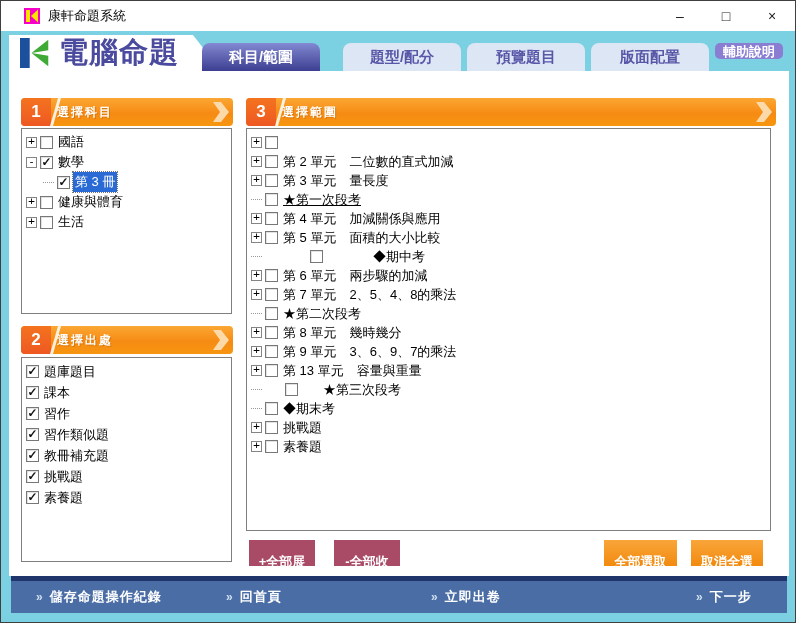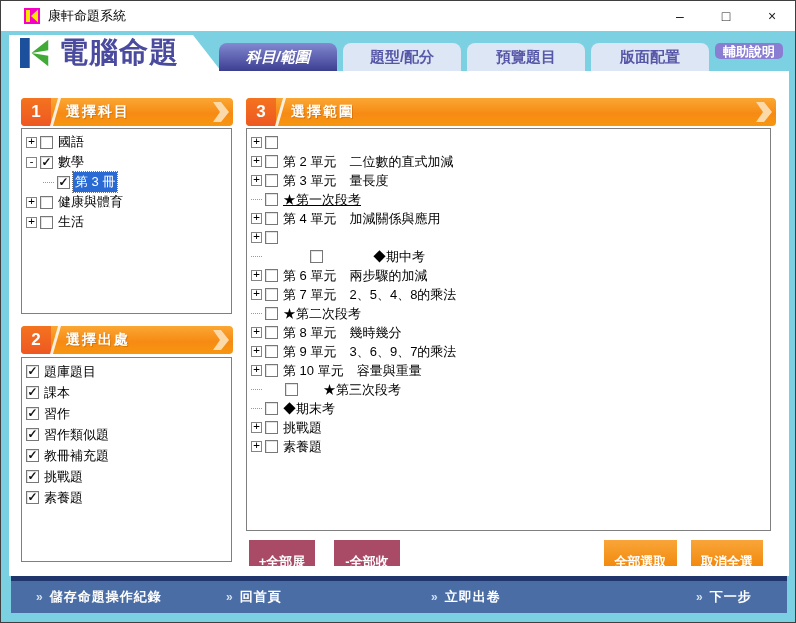--- a/index.html
+++ b/index.html
@@ -60,21 +60,21 @@
     display:flex; align-items:center; overflow:visible;
   }
   .banner .num {
     width:30px; height:28px; border-radius:4px 0 0 4px;
     background:linear-gradient(180deg,#f4731f,#ee5822);
     color:#fff; font-size:17px; font-weight:bold;
     display:flex; align-items:center; justify-content:center;
   }
   .banner .slash { width:3px; height:28px; background:rgba(255,255,255,.85);
     transform:skewX(-16deg); margin-left:3px; }
-  .banner .btitle { color:#fff; font-size:14px; font-weight:bold; margin-left:9px;
+  .banner .btitle { color:#fff; font-size:12px; font-weight:bold; margin-left:0;
     letter-spacing:2px; text-shadow:1px 1px 0 rgba(190,100,0,.55); }
   .banner .arrow { position:absolute; right:3px; top:3px; height:22px; }
 
   .panel-box { position:absolute; background:#fff; border:1px solid #7f7f7f; padding:3px 2px; overflow:hidden; }
   #subject-box { left:20px; top:127px; width:211px; height:186px; }
   #source-box  { left:20px; top:356px; width:211px; height:205px; }
   #range-box   { left:245px; top:127px; width:525px; height:403px; padding-top:4px; }
 
   
   .treerow { display:flex; align-items:center; height:19px; font-size:13px; color:#000; }
@@ -139,21 +139,21 @@
   <div id="logo-panel">
     <svg class="logo-k" viewBox="0 0 34 34">
       <polygon points="0,0 11,0 11,34 0,34" fill="#1c4f9c"></polygon>
       <polygon points="13,17 32,2 32,14" fill="#3faa36"></polygon>
       <polygon points="13,17 32,32 32,20" fill="#3faa36"></polygon>
     </svg>
     <span id="logo-text">電腦命題</span>
   </div>
 
   <div id="tabs">
-      <div class="tab active" style="left: 218px; font-style: italic;">科目/範圍<div class="tab-bump">
+      <div class="tab active" style="left: 201px;">科目/範圍<div class="tab-bump">
           <span class="dbl-chev">»</span>
         </div></div>
       <div class="tab" style="left: 342px;">題型/配分</div>
       <div class="tab" style="left: 466px;">預覽題目</div>
       <div class="tab" style="left: 590px;">版面配置</div>
     </div>
   <button id="help-btn">輔助說明</button>
 
   <div id="main"></div>
 
@@ -261,20 +261,21 @@
         <span class="lbl">★第一次段考</span>
       </div>
       <div class="treerow" style="padding-left: 2px;">
         <span class="toggle">+</span>
         <span class="cb"></span>
         <span class="lbl">第 4 單元　加減關係與應用</span>
       </div>
       <div class="treerow" style="padding-left: 2px;">
         <span class="toggle">+</span>
         <span class="cb"></span>
+        <span class="lbl">第 5 單元　面積的大小比較</span>
       </div>
       <div class="treerow" style="padding-left: 2px; gap: 45px;">
         <span class="stub"></span>
         <span class="cb"></span>
         <span class="lbl">◆期中考</span>
       </div>
       <div class="treerow" style="padding-left: 2px;">
         <span class="toggle">+</span>
         <span class="cb"></span>
         <span class="lbl">第 6 單元　兩步驟的加減</span>
@@ -295,21 +296,21 @@
         <span class="lbl">第 8 單元　幾時幾分</span>
       </div>
       <div class="treerow" style="padding-left: 2px;">
         <span class="toggle">+</span>
         <span class="cb"></span>
         <span class="lbl">第 9 單元　3、6、9、7的乘法</span>
       </div>
       <div class="treerow" style="padding-left: 2px;">
         <span class="toggle">+</span>
         <span class="cb"></span>
-        <span class="lbl">第 10 單元　容量與重量</span>
+        <span class="lbl">第 13 單元　容量與重量</span>
       </div>
       <div class="treerow" style="padding-left: 2px; gap: 20px;">
         <span class="stub"></span>
         <span class="cb"></span>
         <span class="lbl">★第三次段考</span>
       </div>
       <div class="treerow" style="padding-left: 2px;">
         <span class="stub"></span>
         <span class="cb"></span>
         <span class="lbl">◆期末考</span>

